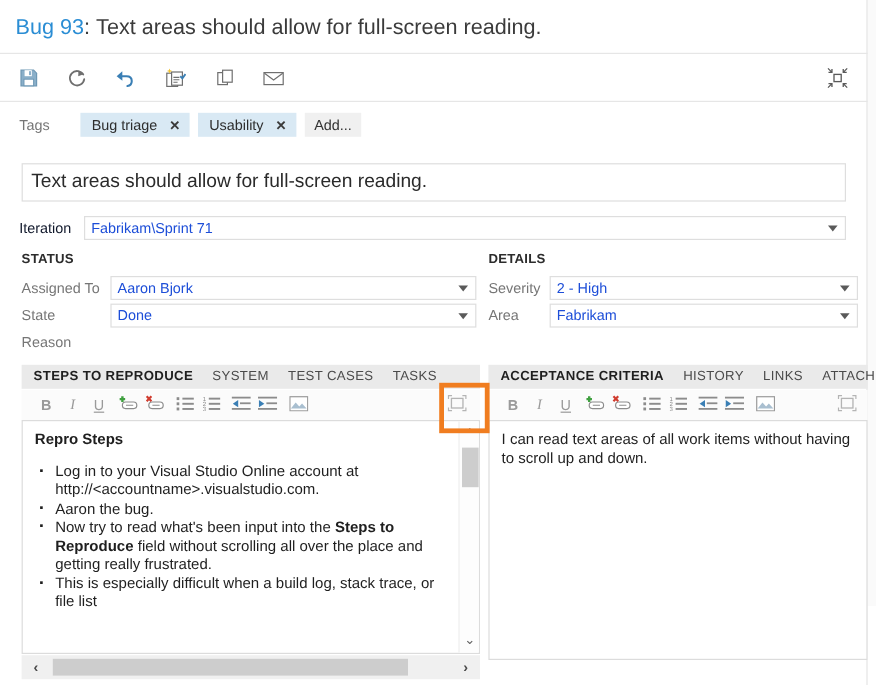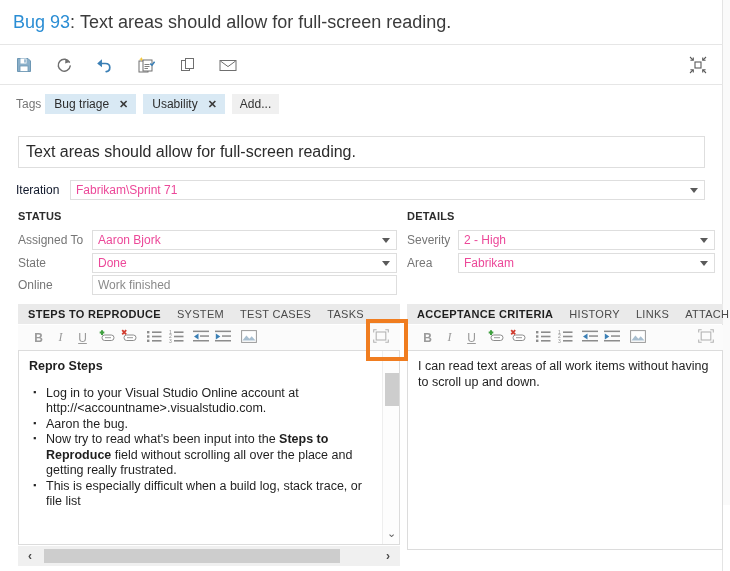--- a/index.html
+++ b/index.html
@@ -90,21 +90,21 @@
     width: 723px;
     height: 36px;
     display: flex;
     align-items: center;
     padding-left: 16px;
     box-sizing: border-box;
   }
   .tags-label {
     color: #767676;
     font-size: 12px;
-    margin-right: 4px;
+    margin-right: 26px;
   }
   .tag {
     background: #d9e9f4;
     height: 20px;
     display: inline-flex;
     align-items: center;
     padding: 0 8px 0 9px;
     margin-right: 7px;
     font-size: 12px;
     color: #2d2d2d;
@@ -161,21 +161,21 @@
   .field-box {
     position: relative;
     border: 1px solid #dedede;
     background: #fff;
     box-sizing: border-box;
     height: 20px;
     display: flex;
     align-items: center;
     padding-left: 5px;
     font-size: 12px;
-    color: #ec4899;
+    color: #1d4ed8;
   }
   .iteration-box {
     width: 635px;
   }
   .caret {
     position: absolute;
     right: 6px;
     top: 50%;
     margin-top: -2px;
     width: 0; height: 0;
@@ -522,22 +522,21 @@
 
   <div class="form-row" id="row-state">
     <span class="form-label">State</span>
     <span class="field-box">
       <span>Done</span>
       <span class="caret"></span>
     </span>
   </div>
 
   <div class="form-row" id="row-reason">
-    <span class="form-label">Online</span>
-    <span class="field-box">Work finished</span>
+    <span class="form-label">Reason</span>
   </div>
 
   <div class="sec-header" id="details-header">DETAILS</div>
 
   <div class="form-row" id="row-severity">
     <span class="form-label">Severity</span>
     <span class="field-box">
       <span>2 - High</span>
       <span class="caret"></span>
     </span>

